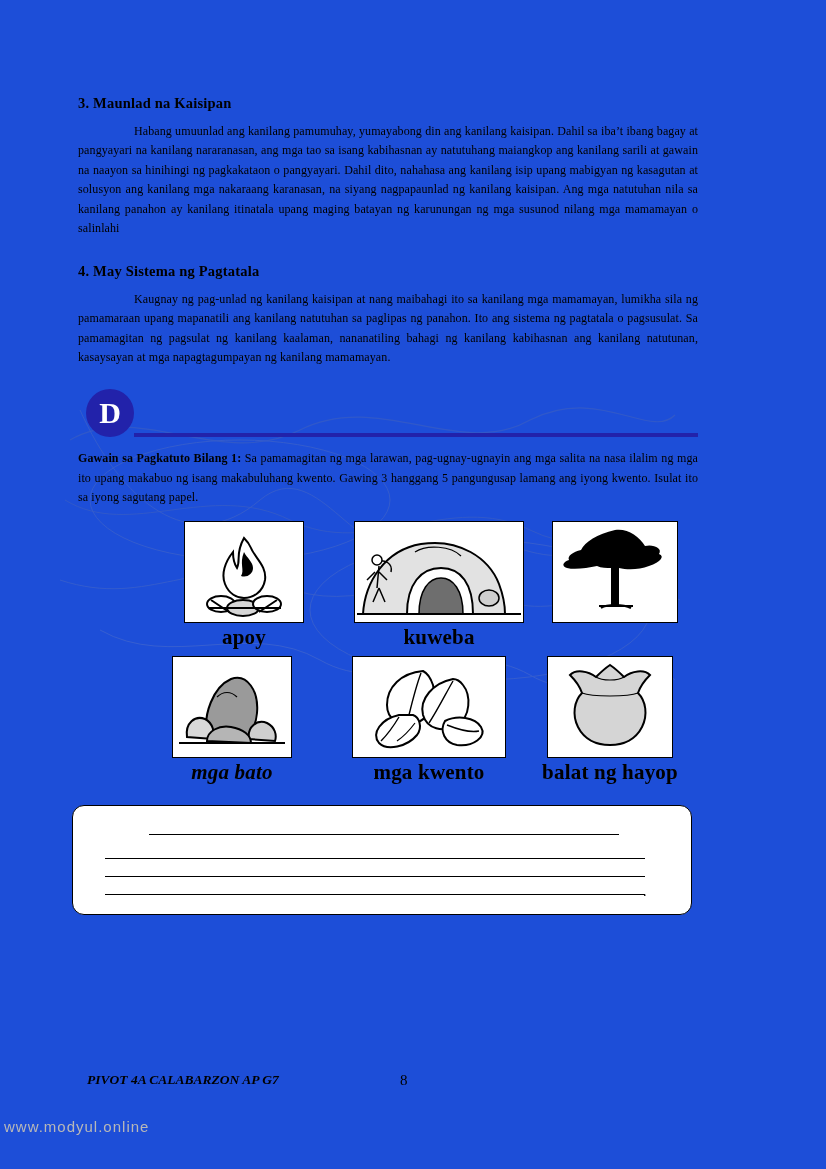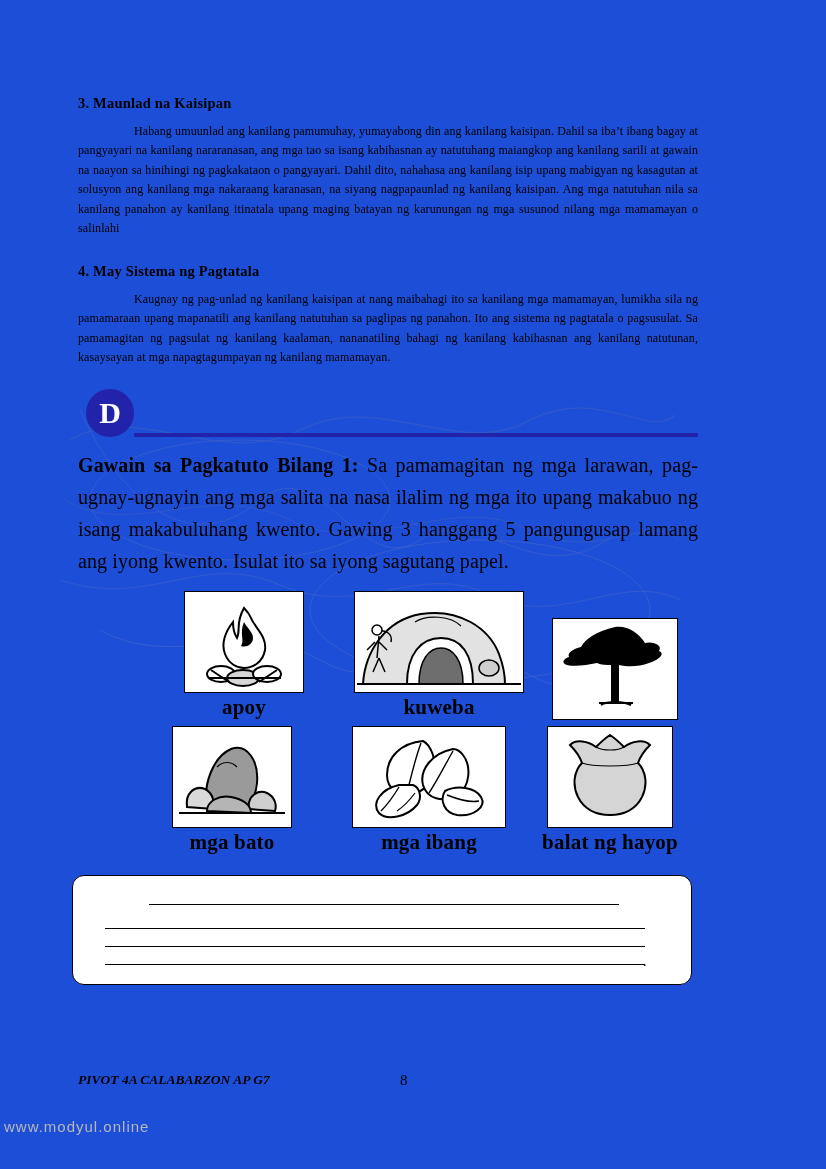--- a/index.html
+++ b/index.html
@@ -73,37 +73,36 @@
   .d-rule {
     position: absolute;
     left: 56px;
     top: 44px;
     width: 564px;
     height: 4px;
     background: #2222aa;
   }
 
   .activity-par {
-    font-size: 20px;
+    font-size: 12px;
     line-height: 1.6;
     text-align: justify;
     margin: 8px 0 0 0;
     letter-spacing: 0.1px;
   }
   .activity-par b { font-weight: bold; }
 
   
   .img-grid {
     margin-top: 14px;
     position: relative;
     width: 620px;
   }
   .grid-row {
     display: flex;
-    align-items: flex-end;
     justify-content: flex-start;
   }
   .cell {
     text-align: center;
   }
   .frame {
     border: 1.5px solid #000;
     background: #fff;
     display: flex;
     align-items: center;
@@ -142,21 +141,21 @@
   
   .footer {
     position: absolute;
     left: 78px;
     top: 1072px;
     width: 640px;
     font-size: 14px;
   }
   .footer .left {
     position: absolute;
-    left: 0;
+    left: 9px;
     top: 0;
     font-style: italic;
     font-weight: bold;
     font-size: 13.5px;
   }
   .footer .pageno {
     position: absolute;
     left: 322px;
     top: 0;
     font-size: 15px;
@@ -261,21 +260,21 @@
               <path d="M46,84 L80,84" stroke="#000" stroke-width="2"></path>
               <path d="M48,86 C54,82 70,82 78,86" stroke="#000" stroke-width="2" fill="none"></path>
             </svg>
           </div>
         </div>
 
       </div>
 
       <div class="grid-row" style="margin-top:6px;">
 
-        <div class="cell" style="width:192px; margin-left:58px;">
+        <div class="cell" style="width:192px; margin-left:58px;font-style:italic;">
           <div class="frame" style="width:118px; height:100px; margin:0 auto;">
             <svg viewBox="0 0 118 100" width="118" height="100">
               <path d="M34,78 C30,58 40,30 58,22 C74,16 86,34 84,56 C83,68 78,76 74,80 Z" fill="#9a9a9a" stroke="#000" stroke-width="2"></path>
               <path d="M14,80 C12,66 22,58 32,62 C40,66 42,76 40,82 Z" fill="#d9d9d9" stroke="#000" stroke-width="2"></path>
               <path d="M76,82 C74,70 84,62 94,66 C102,70 104,78 102,84 Z" fill="#cfcfcf" stroke="#000" stroke-width="2"></path>
               <path d="M34,84 C34,74 46,68 58,70 C70,72 78,78 78,86 Z" fill="#b5b5b5" stroke="#000" stroke-width="2"></path>
               <path d="M6,86 L112,86" stroke="#000" stroke-width="2"></path>
               <path d="M44,40 C50,34 58,34 64,40" stroke="#000" stroke-width="1.2" fill="none"></path>
             </svg>
           </div>
@@ -289,21 +288,21 @@
               <path d="M68,16 C62,32 58,50 54,66" stroke="#000" stroke-width="1.4" fill="none"></path>
               <path d="M100,22 C80,26 66,42 70,58 C74,72 90,76 104,68 C118,60 118,38 110,28 C107,24 103,22 100,22 Z" fill="#fff" stroke="#000" stroke-width="2"></path>
               <path d="M100,24 C92,38 84,54 76,66" stroke="#000" stroke-width="1.4" fill="none"></path>
               <path d="M46,58 C28,62 18,76 26,86 C34,94 54,90 64,78 C70,70 66,60 60,58 Z" fill="#fff" stroke="#000" stroke-width="2"></path>
               <path d="M46,60 C40,70 34,78 28,84" stroke="#000" stroke-width="1.4" fill="none"></path>
               <path d="M92,64 C104,58 122,60 128,70 C134,80 120,90 104,88 C92,86 86,74 92,64 Z" fill="#fff" stroke="#000" stroke-width="2"></path>
               <path d="M94,68 C104,72 116,76 126,74" stroke="#000" stroke-width="1.4" fill="none"></path>
               <path d="M62,66 C56,74 50,80 44,84" stroke="#000" stroke-width="1.2" fill="none"></path>
             </svg>
           </div>
-          <div class="caption">mga ibang</div>
+          <div class="caption">mga kwento</div>
         </div>
 
         <div class="cell" style="width:176px; margin-left:0px;">
           <div class="frame" style="width:124px; height:100px; margin:0 auto;">
             <svg viewBox="0 0 124 100" width="124" height="100">
               <path d="M62,8 C68,12 72,16 76,20 C84,14 96,12 102,18 C96,24 92,30 90,36 C98,44 100,58 94,70 C88,82 76,88 62,88 C48,88 36,82 30,70 C24,58 26,44 34,36 C32,30 28,24 22,18 C28,12 40,14 48,20 C52,16 56,12 62,8 Z" fill="#d5d5d5" stroke="#000" stroke-width="2"></path>
               <path d="M34,36 C44,40 80,40 90,36" stroke="#000" stroke-width="1.2" fill="none"></path>
               <path d="M48,20 C54,24 70,24 76,20" stroke="#000" stroke-width="1.2" fill="none"></path>
             </svg>
           </div>

